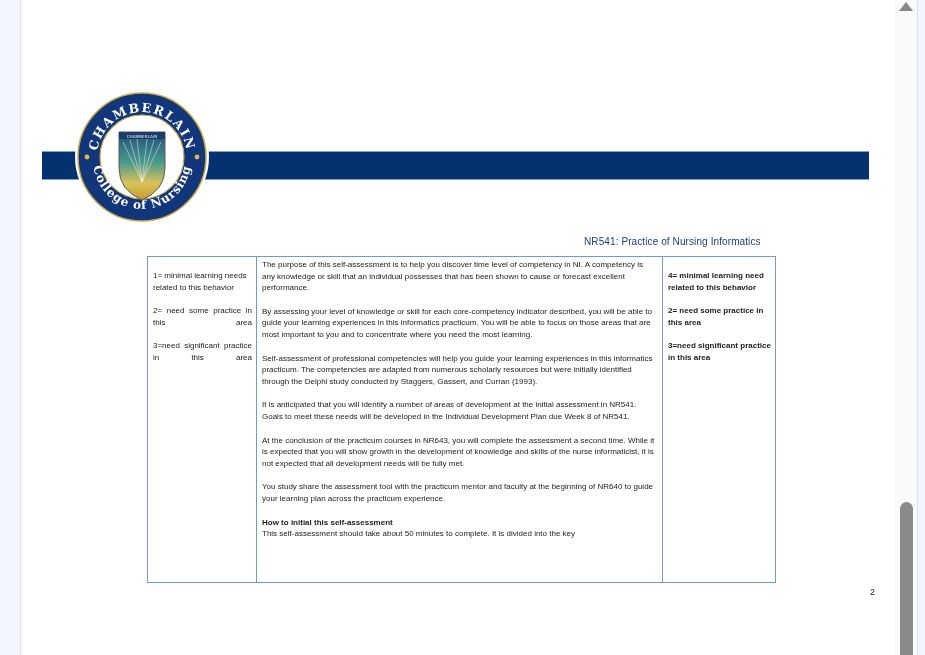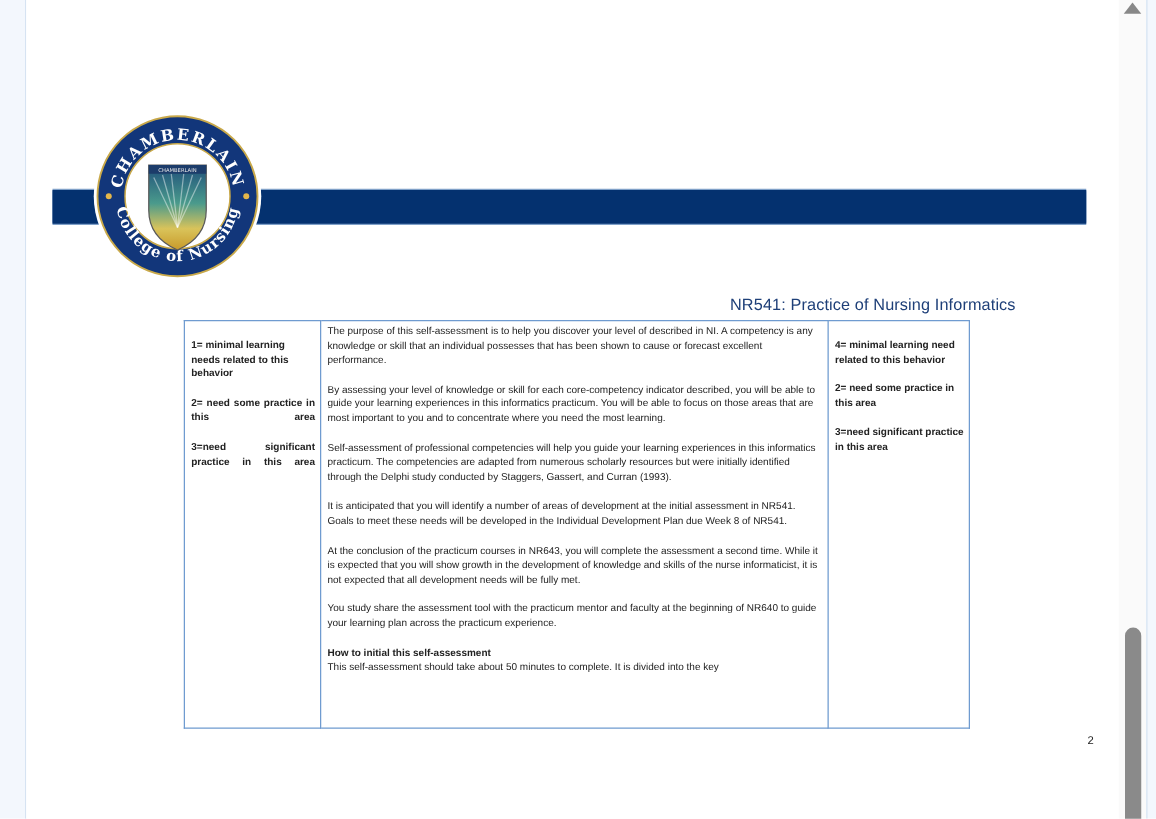--- a/index.html
+++ b/index.html
@@ -36,32 +36,32 @@
     position:absolute; left:42px; top:152px; width:827px; height:27px;
     background:#04316f;
     box-shadow: 0 -1px 0 #7fa0c8, 0 1px 0 #7fa0c8;
   }
   .seal {
     position:absolute; left:75px; top:90px; width:134px; height:134px;
     border-radius:50%; background:#fff;
   }
   .seal svg { display:block; }
   .doc-title {
-    position:absolute; left:584px; top:236px; font-size:13px; color:#1e3f78;
+    position:absolute; left:584px; top:236px; font-size:10px; color:#1e3f78;
     font-family:"Liberation Sans", sans-serif; letter-spacing:0.1px;text-align:center;
   }
   table.assess {
     position:absolute; left:147px; top:256px; border-collapse:collapse;
     border:1.5px solid #6f9bd0;
   }
   table.assess td {
     border:1px solid #6f9bd0; vertical-align:top; padding:0;
     font-size:8px; line-height:11.6px; color:#222;
   }
-  .col-left { width:99px; padding:13px 4px 0 5px !important; font-weight:bold;margin-top:36px; }
+  .col-left { width:99px; padding:13px 4px 0 5px !important; font-weight:normal;margin-top:36px; }
   .col-mid { width:396px; padding:2px 4px 2px 5px !important; }
   .col-right { width:103px; padding:13px 4px 0 5px !important; font-weight:bold; }
   .scale p { margin:0 0 12px 0; }
   .scale .just { text-align:justify; text-align-last:justify; }
   .mid p { margin:0 0 12px 0; }
   .mid p.last { margin:0; }
   .mid .heading { font-weight:bold; margin:0; }
   .page-number {
     position:absolute; left:870px; top:587px; font-size:9px; color:#222;
   }
@@ -117,21 +117,21 @@
 
 <table class="assess">
   <tbody>
       <tr>
     <td class="col-left scale">
       <p>1= minimal learning needs related to this behavior</p>
       <p class="just">2= need some practice in this area</p>
       <p class="just">3=need significant practice in this area</p>
     </td>
     <td class="col-mid mid">
-      <p>The purpose of this self-assessment is to help you discover your level of described in NI. A competency is any knowledge or skill that an individual possesses that has been shown to cause or forecast excellent performance.</p>
+      <p>The purpose of this self-assessment is to help you discover time level of competency in NI. A competency is any knowledge or skill that an individual possesses that has been shown to cause or forecast excellent performance.</p>
       <p>By assessing your level of knowledge or skill for each core-competency indicator described, you will be able to guide your learning experiences in this informatics practicum. You will be able to focus on those areas that are most important to you and to concentrate where you need the most learning.</p>
       <p>Self-assessment of professional competencies will help you guide your learning experiences in this informatics practicum.  The competencies are adapted from numerous scholarly resources but were initially identified through the Delphi study conducted by Staggers, Gassert, and Curran (1993).</p>
       <p>It is anticipated that you will identify a number of areas of development at the initial assessment in NR541. Goals to meet these needs will be developed in the Individual Development Plan due Week 8 of NR541.</p>
       <p>At the conclusion of the practicum courses in NR643, you will complete the assessment a second time. While it is expected that you will show growth in the development of knowledge and skills of the nurse informaticist, it is not expected that all development needs will be fully met.</p>
       <p>You study share the assessment tool with the practicum mentor and faculty at the beginning of NR640 to guide your learning plan across the practicum experience.</p>
       <p class="heading">How to initial this self-assessment</p>
       <p class="last">This self-assessment should take about 50 minutes to complete. It is divided into the key</p>
     </td>
     <td class="col-right scale">
       <p>4= minimal learning need related to this behavior</p>

